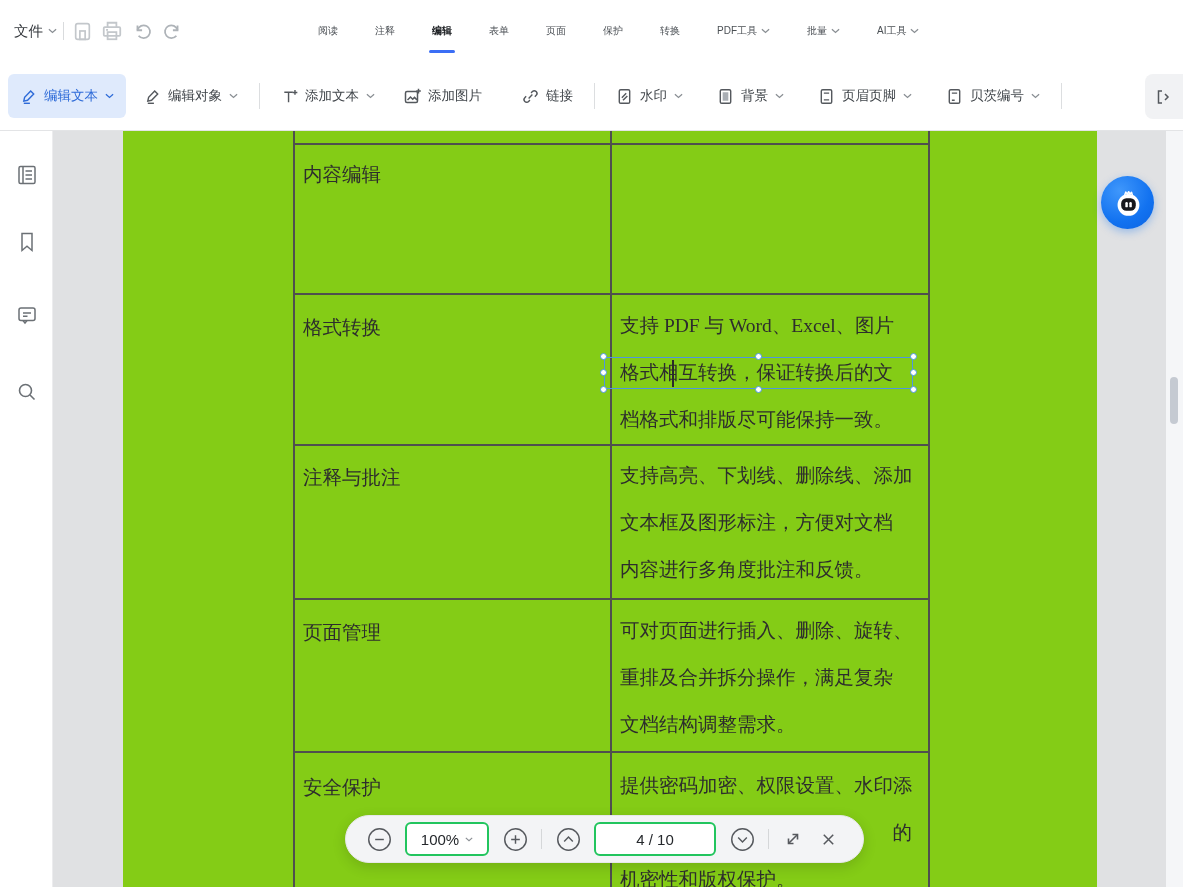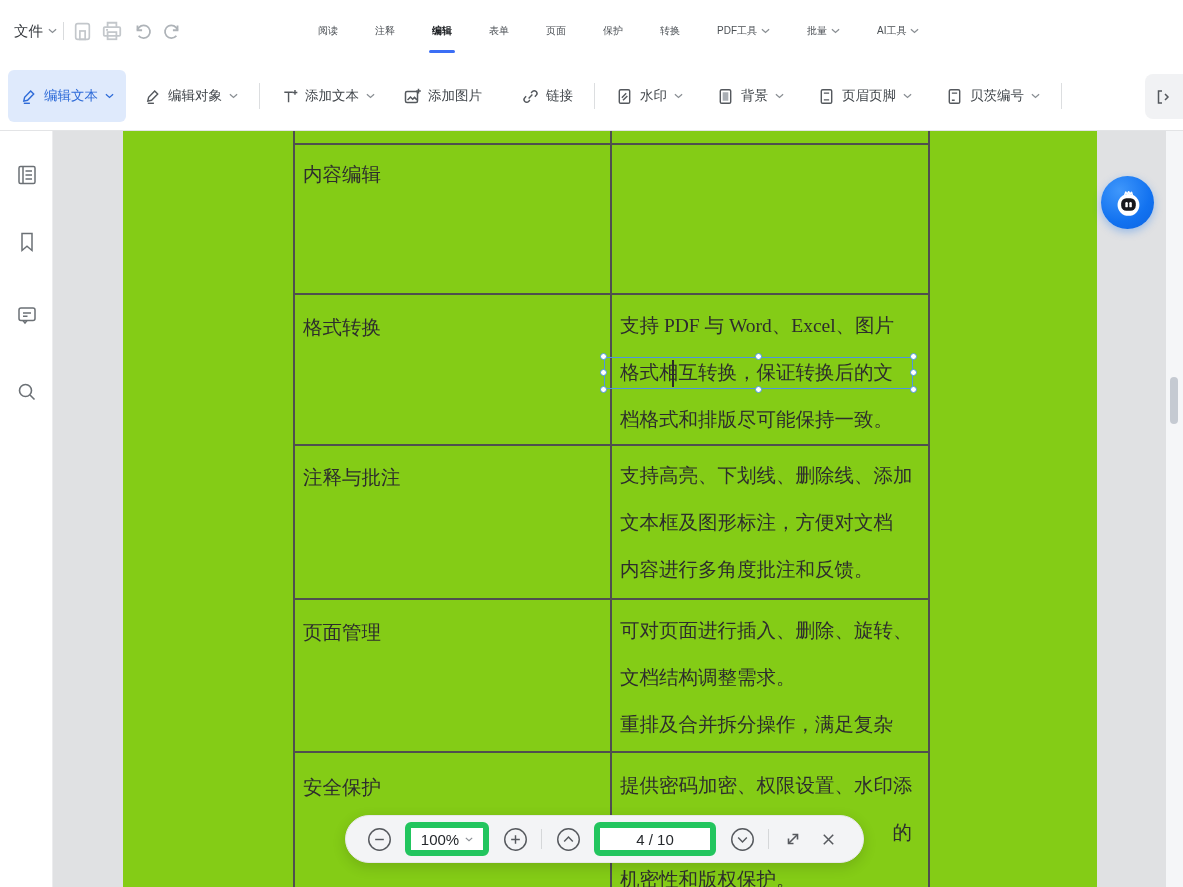--- a/index.html
+++ b/index.html
@@ -12,21 +12,21 @@
   .file-btn { display:flex; align-items:center; gap:5px; font-size:14.5px; color:#34383d; cursor:pointer; }
   .vdiv { width:1px; height:18px; background:#d9dbdd; }
   .mb-icon { display:flex; align-items:center; justify-content:center; width:24px; height:24px; }
   .tabs { position:absolute; left:318px; top:0; height:62px; display:flex; align-items:center; gap:37px; }
   .tab { position:relative; font-size:10px; color:#4a4f54; height:62px; display:flex; align-items:center; gap:4px; cursor:pointer; white-space:nowrap; }
   .tab.active { color:#15181c; font-weight:700; }
   .tab.active .underline { position:absolute; left:50%; transform:translateX(-50%); bottom:9px; width:26px; height:3.5px; border-radius:2px; background:#3b6ef5; }
 
   
   .toolbar { position:relative; height:69px; background:#fff; border-bottom:1px solid #e3e4e6; display:flex; align-items:center; padding-left:8px; }
-  .tbtn { display:flex; align-items:center; gap:7px; height:52px; padding:0 12px; border-radius:6px; font-size:13.5px; color:#41464b; cursor:pointer; white-space:nowrap; }
+  .tbtn { display:flex; align-items:center; gap:7px; height:44px; padding:0 12px; border-radius:6px; font-size:13.5px; color:#41464b; cursor:pointer; white-space:nowrap; }
   .tbtn svg.glyph { stroke:#54585d; }
   .tbtn.active { background:#dfeafc; color:#2e6bd8; }
   .tbtn.active svg.glyph { stroke:#2e6bd8; }
   .tb-div { width:1px; height:26px; background:#dcdee0; margin:0 9px; flex:0 0 auto; }
   .chev { flex:0 0 auto; }
   .tb-partial { position:absolute; right:0; top:12px; width:38px; height:45px; background:#f1f2f4; border-radius:8px 0 0 8px; display:flex; align-items:center; padding-left:9px; }
 
   
   .main { position:relative; height:756px; }
   .sidebar { position:absolute; left:0; top:0; width:53px; height:100%; background:#fff; border-right:1px solid #ececee; z-index:3; }
@@ -48,21 +48,21 @@
   .selbox { position:absolute; left:481px; top:226px; width:309px; height:32px; border:1.5px solid #4f97e0; }
   .handle { position:absolute; width:7px; height:7px; border:1.5px solid #4f97e0; background:#fff; border-radius:50%; }
   .h-tl{left:-5px;top:-5px}.h-tc{left:50%;margin-left:-4px;top:-5px}.h-tr{right:-5px;top:-5px}
   .h-ml{left:-5px;top:50%;margin-top:-4px}.h-mr{right:-5px;top:50%;margin-top:-4px}
   .h-bl{left:-5px;bottom:-5px}.h-bc{left:50%;margin-left:-4px;bottom:-5px}.h-br{right:-5px;bottom:-5px}
   .caret { position:absolute; left:549px; top:229px; width:1.5px; height:27px; background:#2b2b2b; }
 
   
   .pill { position:absolute; left:292px; top:684px; width:519px; height:48px; background:#f3f4f6; border:1px solid #e6e7e9; border-radius:26px; box-shadow:0 4px 14px rgba(0,0,0,.14); display:flex; align-items:center; padding:0 20px; gap:13px; z-index:5; }
   .pill .circle { width:26px; height:26px; flex:0 0 auto; display:flex; align-items:center; justify-content:center; cursor:pointer; }
-  .pill .box { height:34px; background:#fff; border:6px solid #22c55e; border-radius:6px; display:flex; align-items:center; justify-content:center; font-size:15px; color:#25282c; cursor:pointer; gap:6px; }
+  .pill .box { height:34px; background:#fff; border:2px solid #22c55e; border-radius:6px; display:flex; align-items:center; justify-content:center; font-size:15px; color:#25282c; cursor:pointer; gap:6px; }
   .zoom-box { width:84px; }
   .page-box { width:122px; }
   .pill .pdiv { width:1px; height:20px; background:#d5d7d9; flex:0 0 auto; }
   .pill .flat { width:22px; height:22px; flex:0 0 auto; display:flex; align-items:center; justify-content:center; cursor:pointer; }
 
   
   .ai-btn { position:absolute; left:1048px; top:45px; width:53px; height:53px; border-radius:50%;
             background:radial-gradient(circle at 35% 28%, #3f97fb 0%, #1272f0 60%, #0b63e2 100%);
             box-shadow:0 3px 8px rgba(18,114,240,.35); display:flex; align-items:center; justify-content:center; cursor:pointer; z-index:6; }
 
@@ -321,22 +321,22 @@
       <div class="cell-left serif" style="top:323px;"><span>注释与批注</span></div>
       <div class="cell-right serif" style="top:321px;">
         <span class="tline">支持高亮、下划线、删除线、添加</span>
         <span class="tline">文本框及图形标注，方便对文档</span>
         <span class="tline">内容进行多角度批注和反馈。</span>
       </div>
 
       <div class="cell-left serif" style="top:478px;"><span>页面管理</span></div>
       <div class="cell-right serif" style="top:476px;">
         <span class="tline">可对页面进行插入、删除、旋转、</span>
+        <span class="tline">重排及合并拆分操作，满足复杂</span>
         <span class="tline">文档结构调整需求。</span>
-        <span class="tline">重排及合并拆分操作，满足复杂</span>
       </div>
 
       <div class="cell-left serif" style="top:633px;"><span>安全保护</span></div>
       <div class="cell-right serif" style="top:631px;">
         <span class="tline">提供密码加密、权限设置、水印添</span>
         <span class="tline right-frag">的</span>
         <span class="tline">机密性和版权保护。</span>
       </div>
     </div>
 

